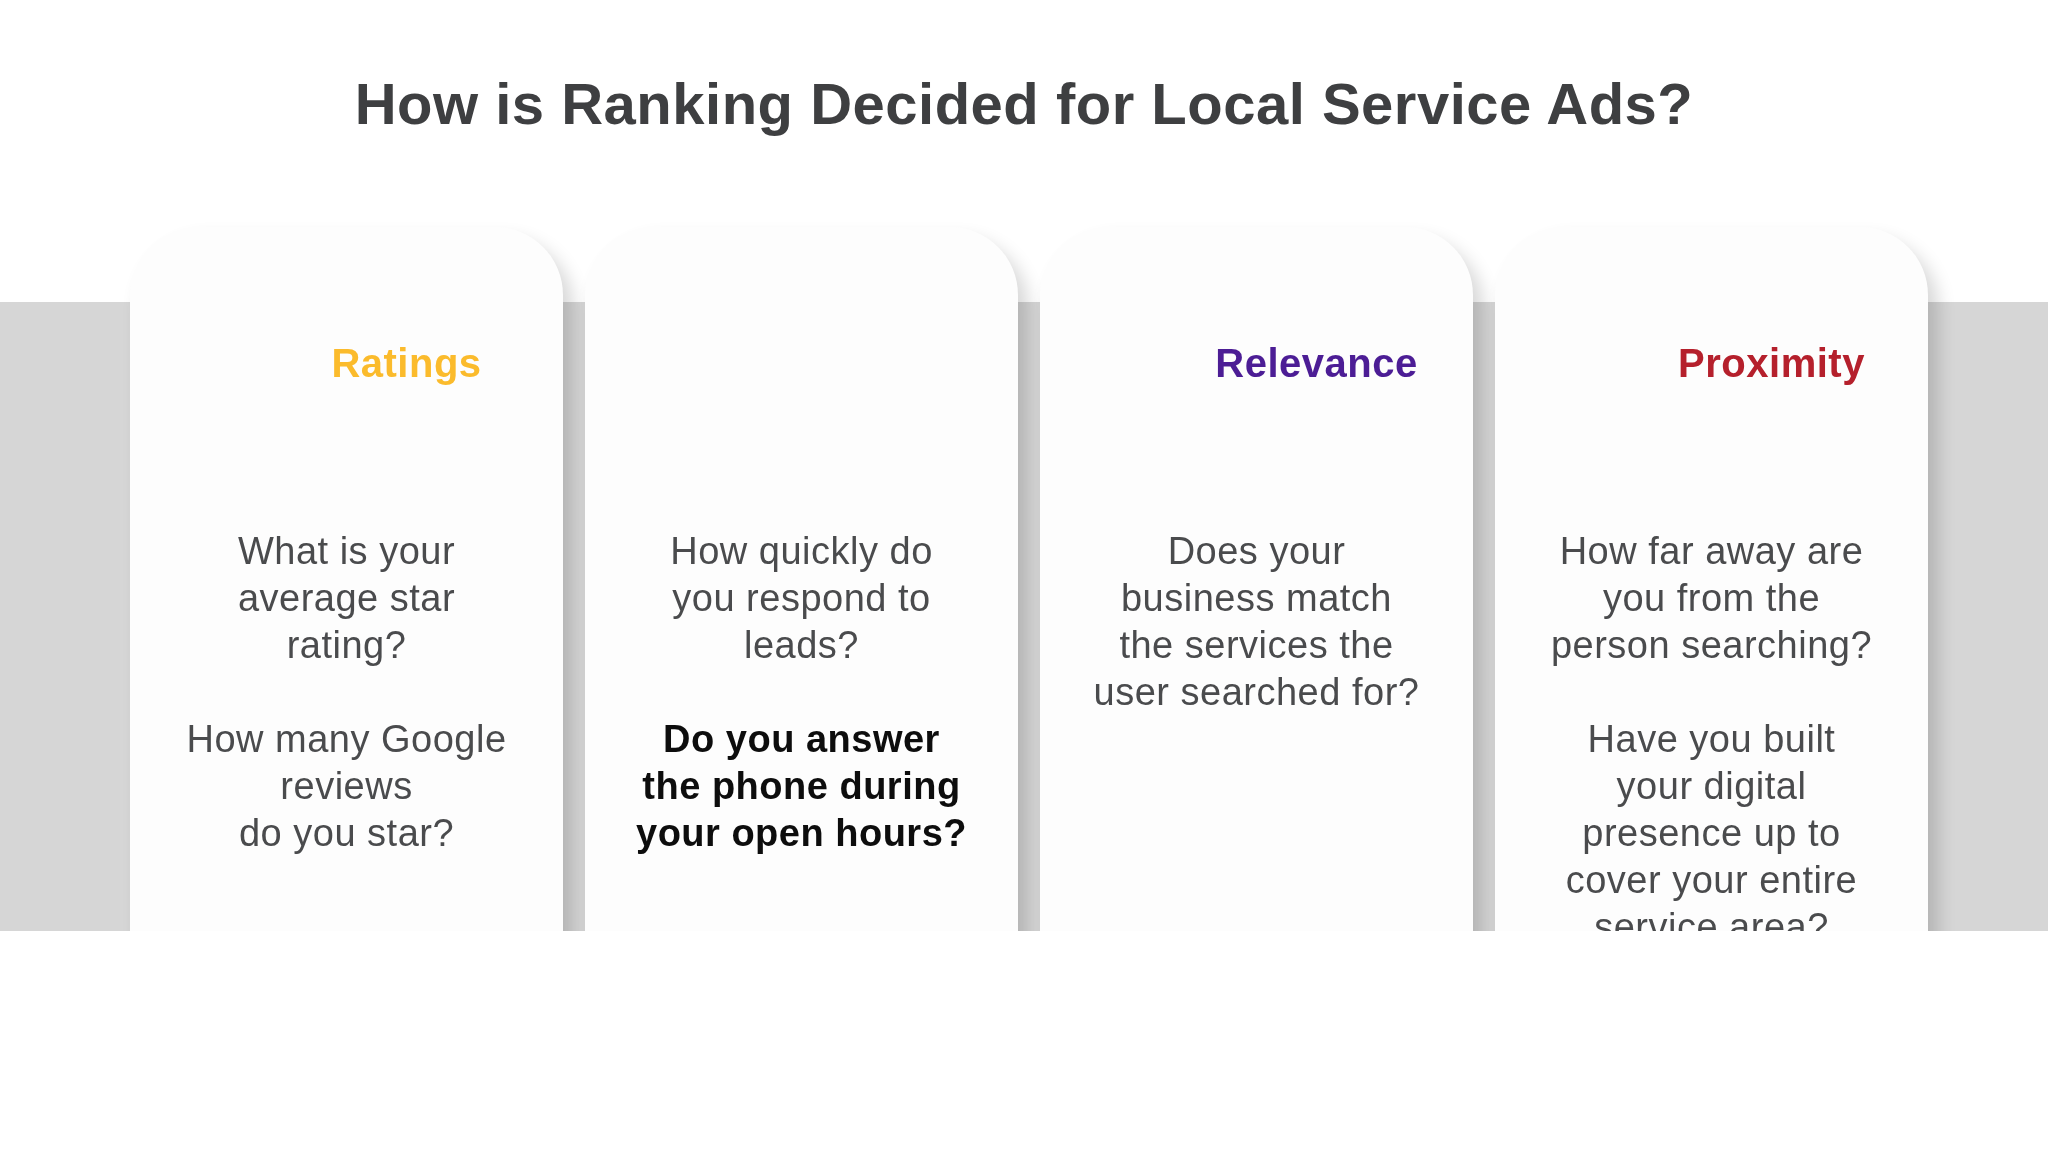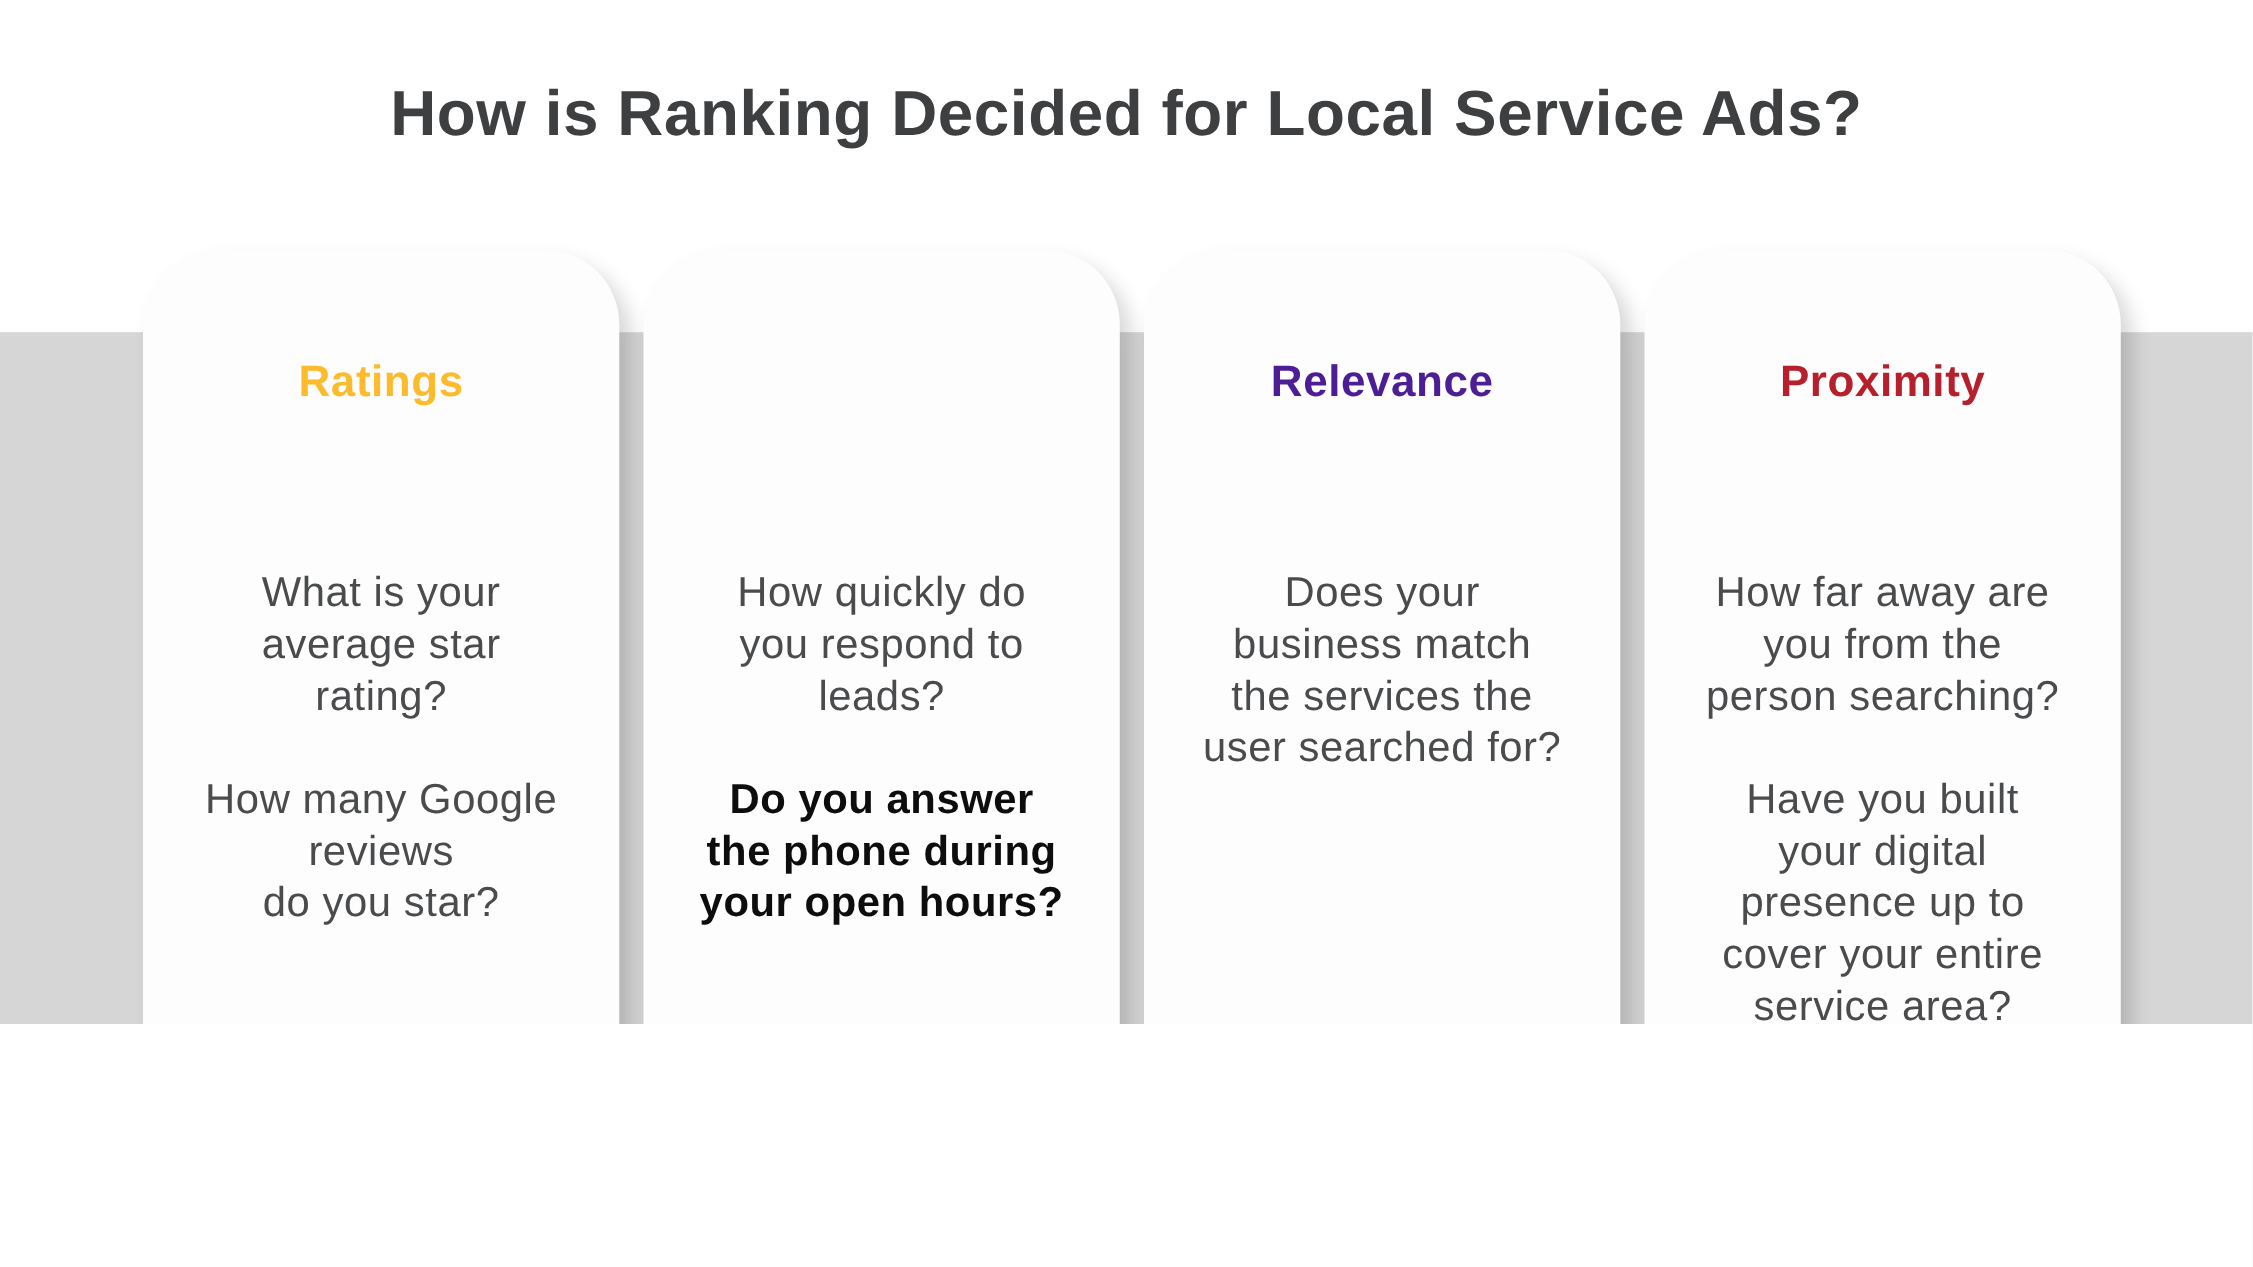--- a/index.html
+++ b/index.html
@@ -13,28 +13,28 @@
     position:absolute; left:0; top:70px; width:100%; margin:0;
     text-align:center; font-size:58px; font-weight:700; color:#3E3F41; letter-spacing:0.5px;
   }
   .cards { position:absolute; left:130px; top:227px; display:flex; gap:22px; }
   .card {
     position:relative; width:433px; height:786px;
     background:#FDFDFD; border-radius:68px;
     box-shadow:10px 12px 18px rgba(0,0,0,0.16);
   }
   .card-title {
-    position:absolute; top:98px; left:0; width:100%; margin:0;
-    text-align:center; font-size:40px; font-weight:700; letter-spacing:0.5px;
+    position:absolute; top:98px; left:0; width:100%; margin:16px;
+    text-align:center; font-size:40px; font-weight:700; letter-spacing:0.5px;padding-left:44px;
   }
   .card-body {
     position:absolute; top:289px; left:12px; right:12px;
     text-align:center; font-size:38px; line-height:47px; font-weight:400; letter-spacing:0.5px;
   }
-  .card-body p { margin:0; white-space:pre-line;text-align:center; }
+  .card-body p { margin:12px; white-space:pre-line;text-align:center; }
   .card-body p + p { margin-top:47px; }
   .emphasis { font-weight:700; }
   .footer { position:absolute; left:0; top:1037px; width:100%; height:115px; background:#ffffff; }
 </style>
 </head>
 <body>
 
 <div class="slide">
 
   <div class="band" style="background: rgb(214, 214, 214);"></div>

